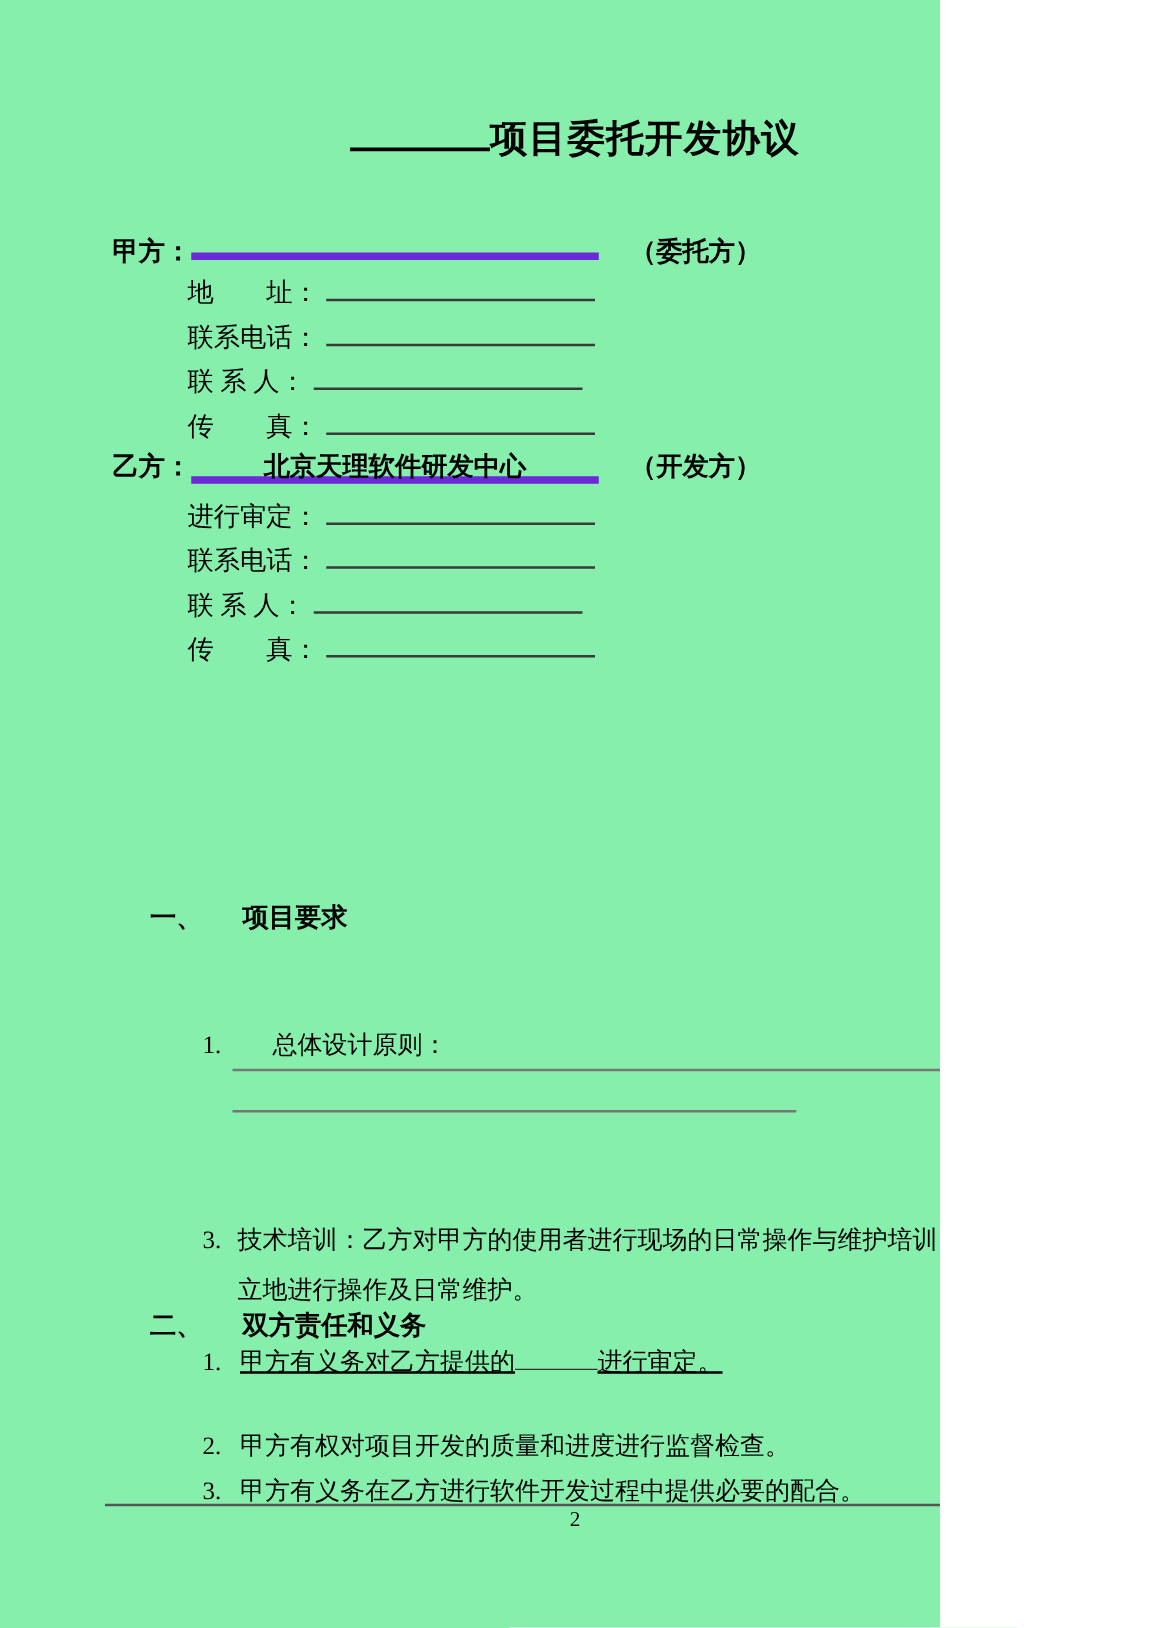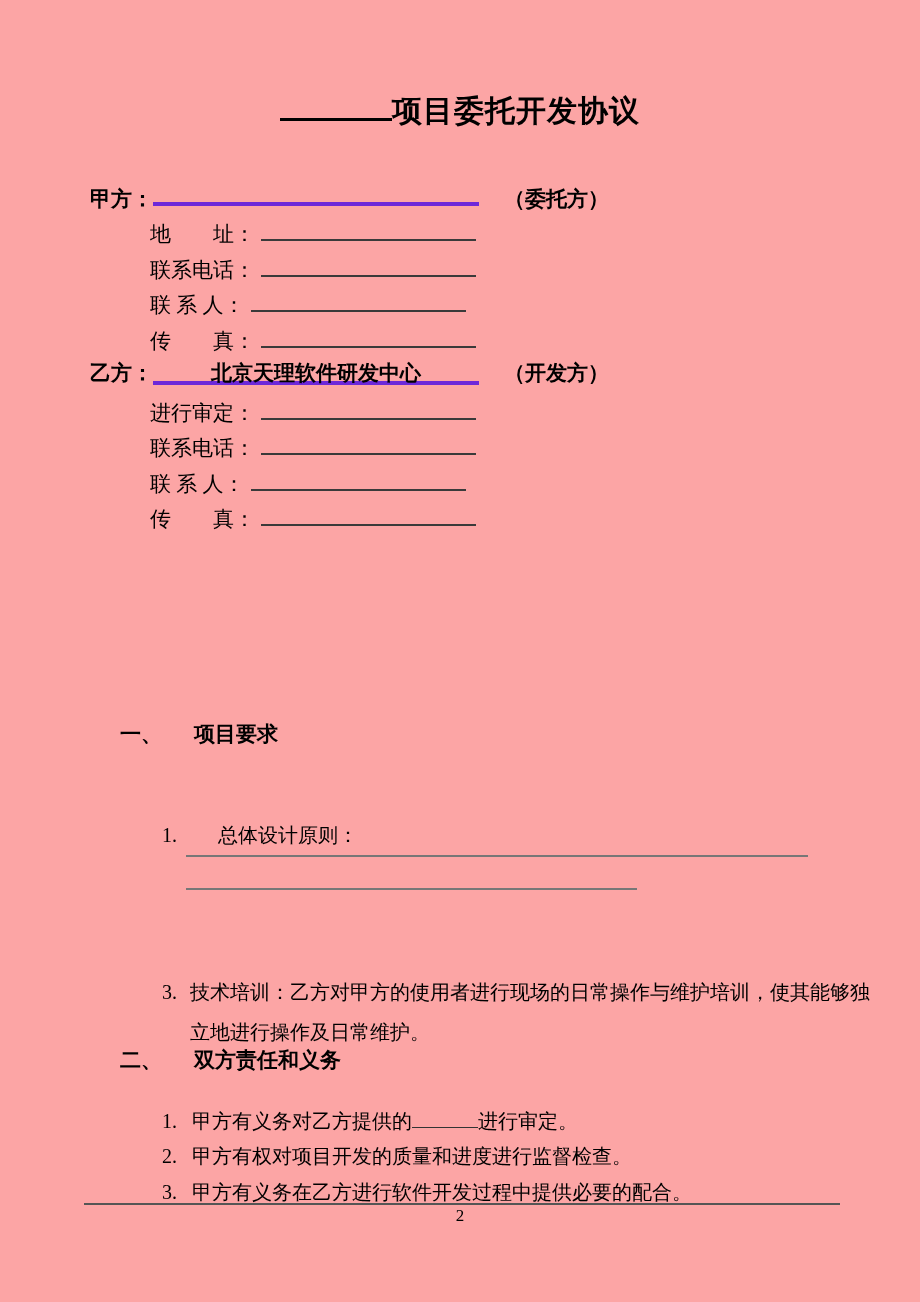--- a/index.html
+++ b/index.html
@@ -1,20 +1,20 @@
 <!DOCTYPE html>
 <html><head>
 <meta charset="utf-8">
 <style>
   html,body{margin:0;padding:0;background:#ffffff;}
   .page{
     position:relative;
-    width:920px;
+    width:752px;
     height:1302px;
-    background:#fca5a5;
+    background:#86efac;
     font-family:"Liberation Serif","DejaVu Serif",serif;
     color:#000;
     overflow:hidden;
   }
   
   .title{
     position:absolute;
     top:88px; left:0; width:920px;
     text-align:center;
     font-size:30px;
@@ -29,21 +29,21 @@
   }
   
   .party-row{
     position:absolute; left:90px;
     font-size:21px; font-weight:bold;
     white-space:nowrap;
   }
   .party-blank{
     display:inline-block;
     width:326px; height:1.05em;
-    border-bottom:4px solid #6d28d9;
+    border-bottom:6px solid #6d28d9;
     vertical-align:baseline;
     text-align:center;
   }
   .party-name{font-weight:bold;}
   .party-role{margin-left:25px;text-align:center;}
   
   .field-row{
     position:absolute; left:150px;
     font-size:21px;
     white-space:nowrap;
@@ -175,21 +175,21 @@
 
 
   <div class="item-wrap" style="top:972px;">
     <span class="hang-num">3.</span><span>技术培训：乙方对甲方的使用者进行现场的日常操作与维护培训，使其能够独立地进行操作及日常维护。</span>
   </div>
 
   <div class="sec-heading" style="top:1046px;">
     <span>二、</span><span class="sec-title">双方责任和义务</span>
   </div>
 
-  <div class="doc-item" style="top:1082px;">
+  <div class="doc-item" style="top:1050px;text-decoration:underline;">
     <span class="item-num">1.</span><span>甲方有义务对乙方提供的</span><span class="iblank w66"><span></span></span><span>进行审定。</span>
   </div>
   <div class="doc-item" style="top:1118px;">
     <span class="item-num">2.</span><span>甲方有权对项目开发的质量和进度进行监督检查。</span>
   </div>
   <div class="doc-item" style="top:1154px;">
     <span class="item-num">3.</span><span>甲方有义务在乙方进行软件开发过程中提供必要的配合。</span>
   </div>
 
   <div class="footer-line"></div>

